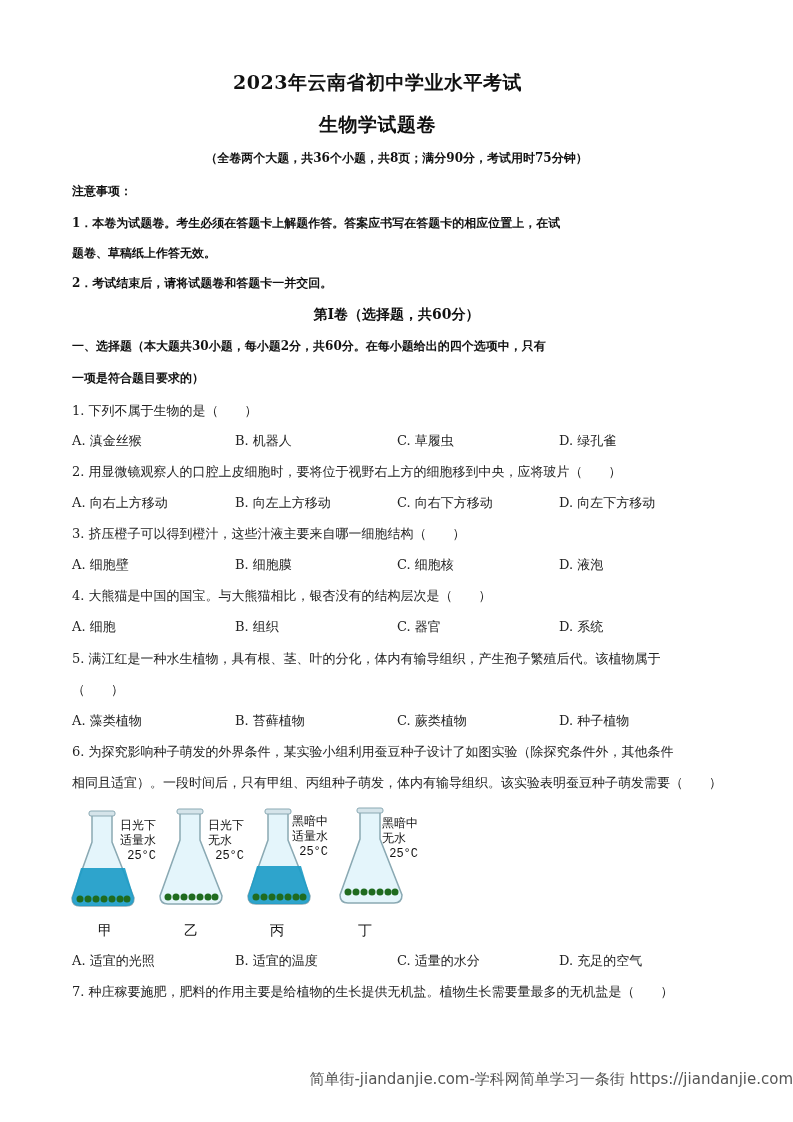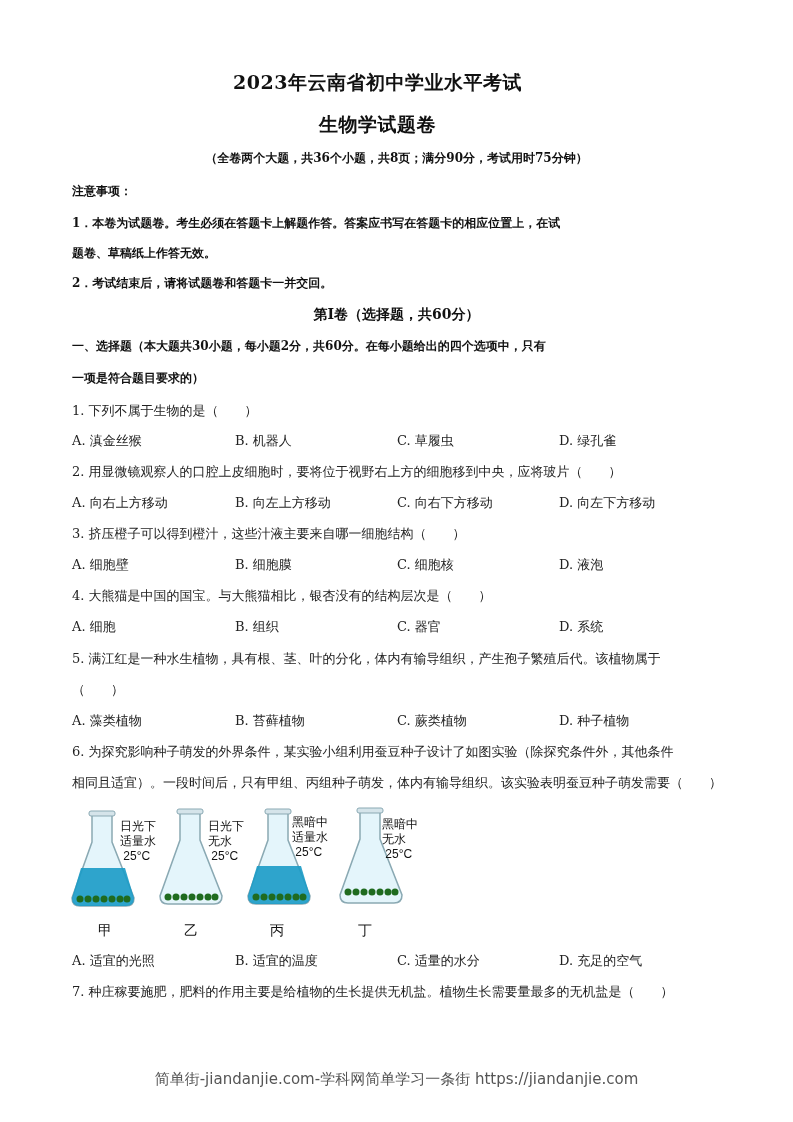--- a/index.html
+++ b/index.html
@@ -30,29 +30,29 @@
     .opts { position: absolute; left: 72px; width: 660px; font-size: 13px; color: #222; }
     .opt { position: absolute; top: 0; white-space: nowrap; }
     .opt.a { left: 0; }
     .opt.b { left: 163px; }
     .opt.c { left: 325px; }
     .opt.d { left: 487px; }
 
     .figure { position: absolute; left: 68px; top: 805px; width: 380px; height: 135px; }
     .flask-wrap { position: absolute; top: 0; width: 90px; height: 135px; }
     .flask-label {
-      position: absolute; font-family: Liberation Sans, sans-serif;
+      position: absolute; font-family: Liberation Mono, monospace;
       font-size: 12px; line-height: 15px; color: #111; white-space: pre;
     }
     .group-label {
       position: absolute; bottom: 0; font-family: "DejaVu Sans", "Liberation Sans", sans-serif;
       font-size: 14px; color: #111;
     }
     .footer {
-      position: absolute; top: 1070px; left: 0; width: 793px; text-align: center;
+      position: absolute; top: 1070px; left: 0; width: 793px; text-align: right;
       font-family: "DejaVu Sans", "Liberation Sans", sans-serif; font-size: 15px; color: #555;
     }
   </style>
 </head>
 <body>
 
 <div class="title t1">2023年云南省初中学业水平考试</div>
 <div class="title t2">生物学试题卷</div>
 <div class="subtitle">（全卷两个大题，共36个小题，共8页；满分90分，考试用时75分钟）</div>
 

